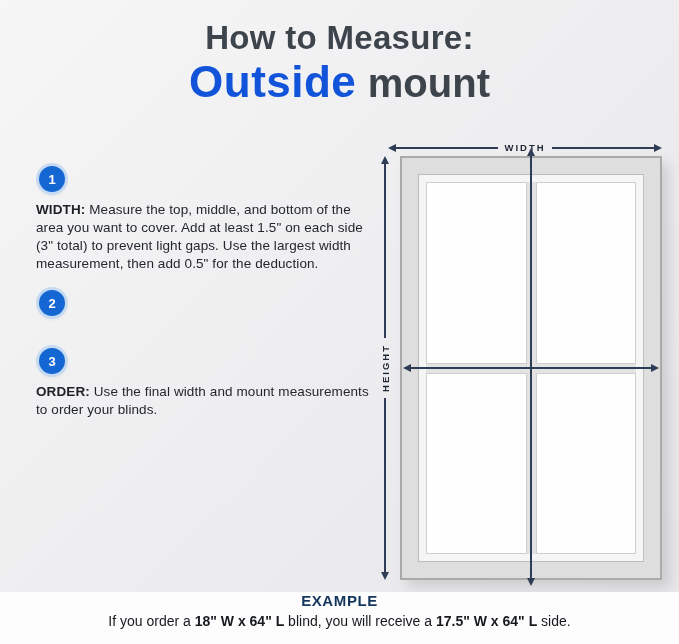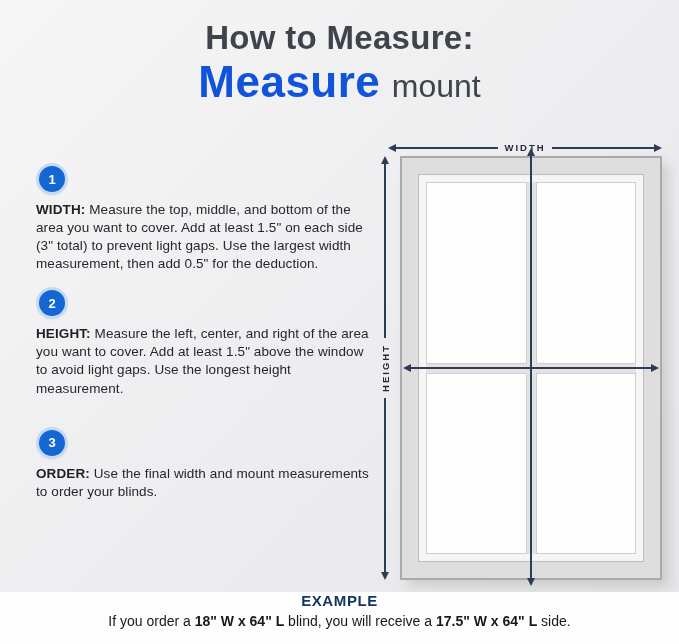--- a/index.html
+++ b/index.html
@@ -16,21 +16,21 @@
     background:linear-gradient(135deg,#f6f6f7 0%,#ececee 60%,#e6e6e8 100%);
     font-family:"Liberation Sans",sans-serif;
     overflow:hidden;
   }
 
   
   .title{ text-align:center; padding-top:20px; line-height:1.1;}
   .t1{ font-size:33px; font-weight:700; color:var(--dark); letter-spacing:.3px;}
   .t2{ margin-top:2px; color:var(--dark);}
   .hl{ font-size:44px; font-weight:800; color:var(--accent); letter-spacing:.5px;}
-  .t2rest{ font-size:32px; font-weight:400; margin-left:7px;}
+  .t2rest{ font-size:40px; font-weight:700; margin-left:7px;}
 
   
   .steps{ position:absolute; left:36px; top:166px; width:342px;}
   .step{ margin-bottom:17px;}
   .step.extra-gap{ margin-top:32px;}
   .num{
     width:26px;height:26px;border-radius:50%;
     background:#1467d2;color:#fff;
     font-size:13px;font-weight:700;
     display:flex;align-items:center;justify-content:center;
@@ -86,35 +86,34 @@
   .ex-t b{ font-weight:700;}
 </style>
 </head>
 <body>
 
 <div class="page">
 
   <header class="title">
     <div class="t1">How to Measure:</div>
     <div class="t2">
-      <span class="hl">Measure</span>
+      <span class="hl">Outside</span>
       <span class="t2rest">mount</span>
     </div>
   </header>
 
   <section class="steps">
 
     <div class="step">
       <div class="num">1</div>
       <p class="step-text"><b class="step-label">WIDTH:</b> <span>Measure the top, middle, and bottom of the area you want to cover. Add at least 1.5" on each side (3" total) to prevent light gaps. Use the largest width measurement, then add 0.5" for the deduction.</span></p>
     </div>
 
     <div class="step">
       <div class="num">2</div>
-      <p class="step-text"><b class="step-label">HEIGHT:</b> <span>Measure the left, center, and right of the area you want to cover. Add at least 1.5" above the window to avoid light gaps. Use the longest height measurement.</span></p>
     </div>
 
     <div class="step extra-gap">
       <div class="num">3</div>
       <p class="step-text"><b class="step-label">ORDER:</b> <span>Use the final width and mount measurements to order your blinds.</span></p>
     </div>
 
   </section>
 
   <section class="diagram">

